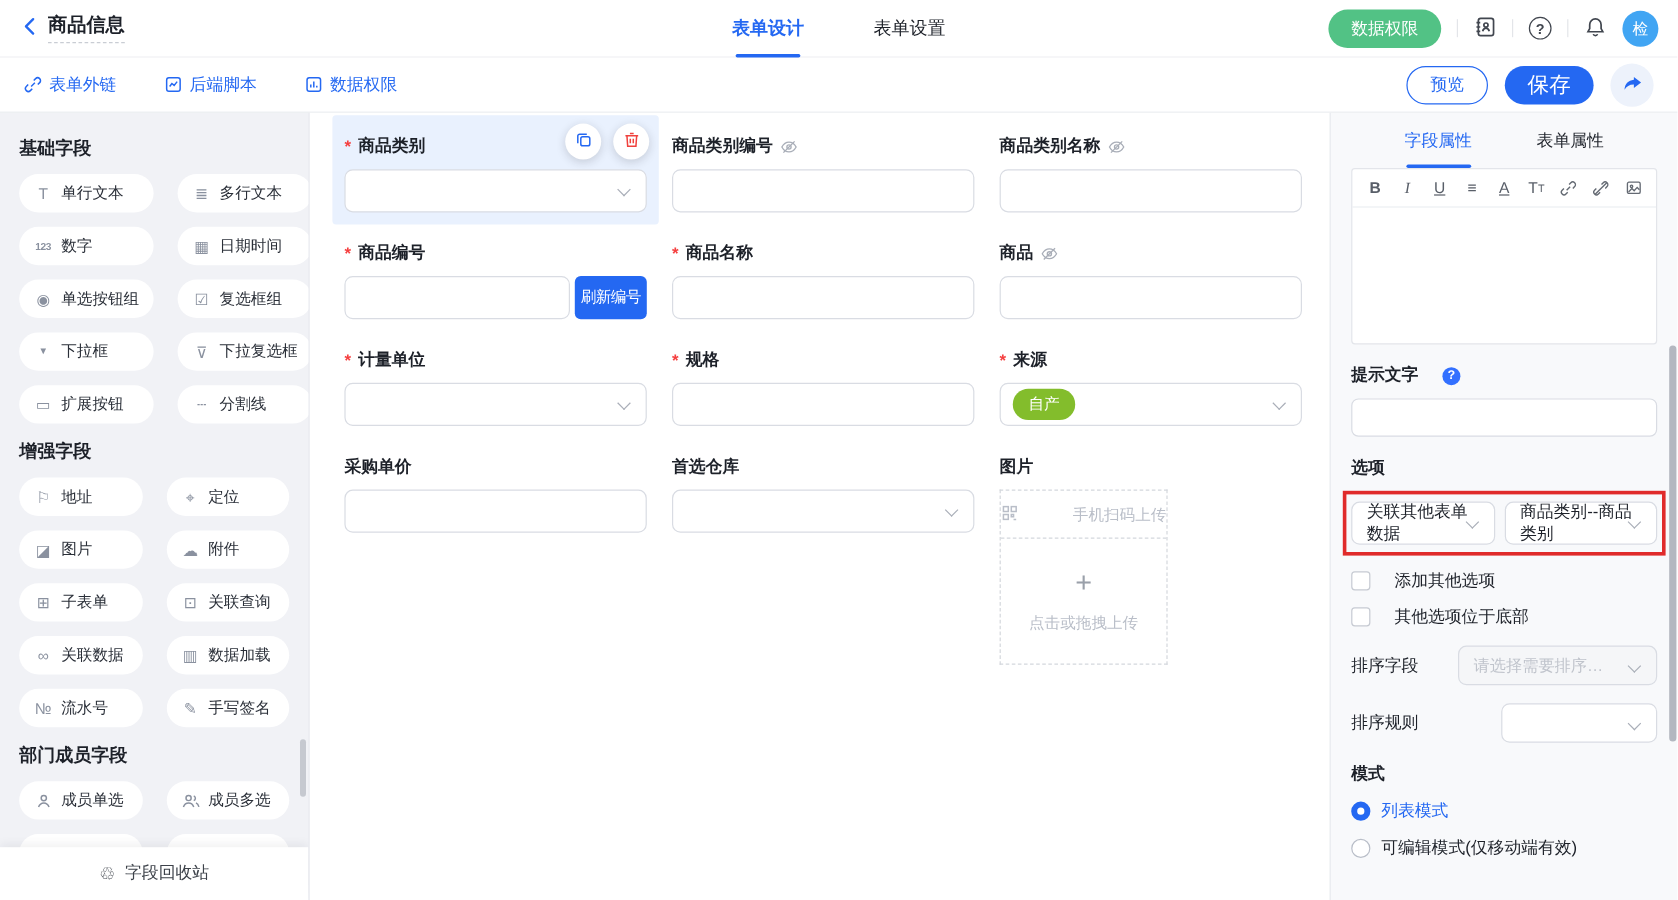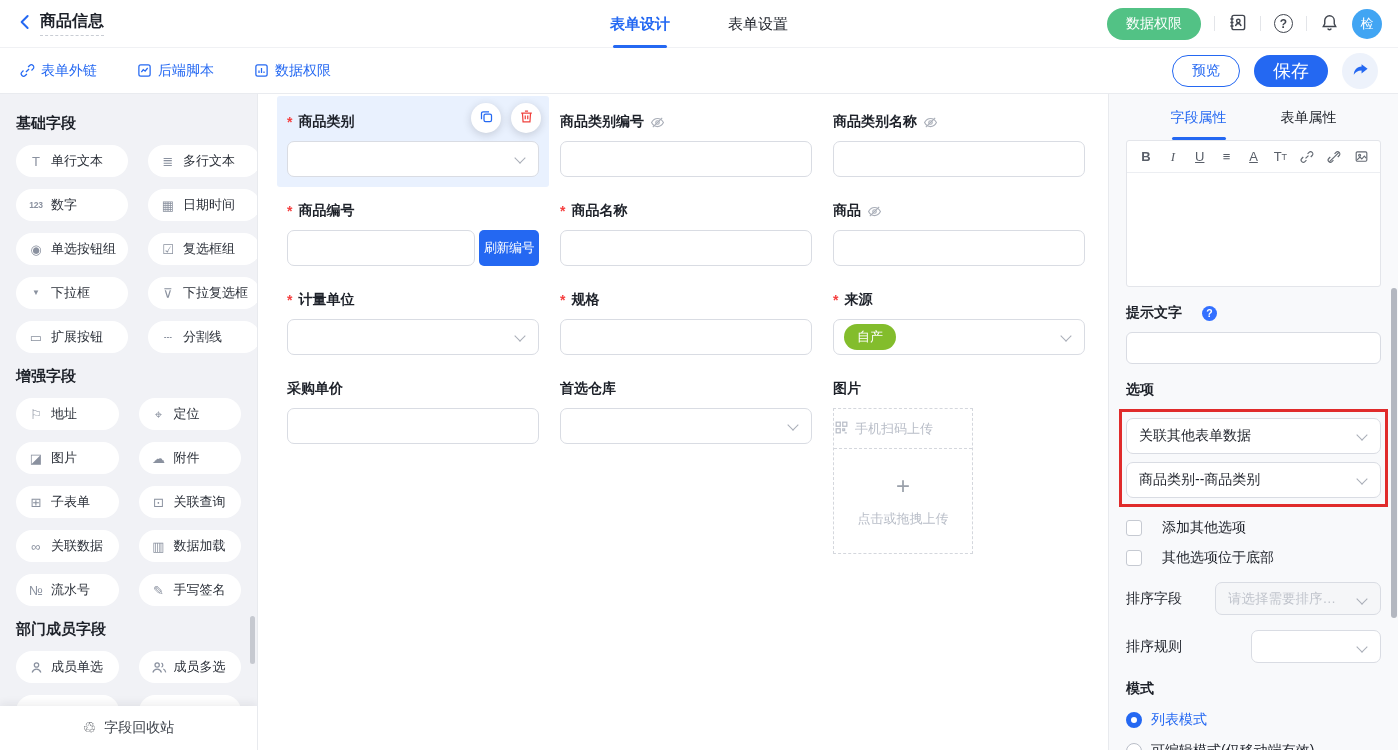--- a/index.html
+++ b/index.html
@@ -51,39 +51,39 @@
   .ctrl{margin-top:9px;height:36px;border:1px solid #d9dce3;border-radius:7px;background:#fff;position:relative;display:flex;align-items:center;padding:0 10px;cursor:pointer}
   .select::after{content:"";position:absolute;right:14px;top:12px;width:7px;height:7px;border-right:1.7px solid #a9aeb8;border-bottom:1.7px solid #a9aeb8;transform:rotate(45deg)}
   .field.selected{background:#e9f1fe;margin:-16px -10px -10px;padding:16px 10px 10px;border-radius:3px}
   .fab{position:absolute;top:7px;right:8px;display:flex}
   .circ{width:30px;height:30px;border-radius:50%;background:#fff;border:none;box-shadow:0 2px 8px rgba(31,35,41,.18);display:flex;align-items:center;justify-content:center;margin-left:10px}
   .input-group{display:flex;margin-top:9px}
   .input-group .inp{flex:1;margin-top:0;border-radius:7px;cursor:text}
   .btn-refresh{width:60px;height:36px;margin-left:4px;background:#2468f2;color:#fff;border:none;border-radius:5px;font-size:13px;padding:0;letter-spacing:-.5px}
   .tag{background:#83bd2c;color:#fff;font-size:13px;height:26px;padding:0 13px;border-radius:14px;display:flex;align-items:center}
   .upload{width:140px;margin-top:9px;border:1px dashed #d4d7dd;cursor:pointer}
-  .up-scan{height:40px;border-bottom:1px dashed #d4d7dd;display:flex;align-items:center;justify-content:flex-start;gap:6px;color:#b9bec8;font-size:13px}
+  .up-scan{height:40px;border-bottom:1px dashed #d4d7dd;display:flex;align-items:center;justify-content:space-between;gap:6px;color:#b9bec8;font-size:13px}
   .up-drop{height:104px;display:flex;flex-direction:column;align-items:center;justify-content:center;gap:12px;color:#b9bec8;font-size:13px}
   .plus{font-size:24px;color:#9aa0aa;line-height:1;font-weight:300}
   
   .panel{width:290px;flex:none;background:#f8f9fb;border-left:1px solid #e8eaee;overflow:hidden}
   .p-tabs{height:46px;display:flex;justify-content:center;gap:54px}
   .p-tab{font-size:14px;line-height:46px;cursor:pointer;position:relative}
   .p-tab.active{color:#2468f2;font-weight:400}
   .p-tab.active::after{content:"";position:absolute;left:50%;transform:translateX(-50%);bottom:0;width:54px;height:3px;border-radius:2px;background:#2468f2}
   .p-body{padding:0 17px}
   .editor{border:1px solid #e3e5ea;border-radius:3px;background:#fff}
   .rt-bar{height:32px;display:flex;align-items:center;justify-content:space-between;padding:0 9px;border-bottom:1px solid #eceef2;color:#585e68;font-size:13px}
   .rt-ic{width:20px;text-align:center;cursor:pointer;display:flex;align-items:center;justify-content:center}
   .rt-ic i{font-family:"Liberation Serif","DejaVu Serif",serif}
   .rt-area{height:113px;cursor:text}
   .p-label{font-size:14px;font-weight:600;margin:17px 0 10px;display:flex;align-items:center;gap:20px}
   .badge-q{width:15px;height:15px;border-radius:50%;background:#3370ff;color:#fff;font-size:10.5px;font-weight:700;display:flex;align-items:center;justify-content:center;cursor:pointer}
   .p-input{height:32px;border:1px solid #d9dce3;border-radius:6px;background:#fff;cursor:text}
-  .redbox{border:3px solid #e02b2b;margin:0 -7px;padding:6px 4px;display:flex;flex-direction:column;gap:8px}
+  .redbox{border:3px solid #e02b2b;margin:0 -7px;padding:6px 4px;display:flex;gap:8px}
   .p-select{height:36px;border:1px solid #d9dce3;border-radius:7px;background:#fff;position:relative;display:flex;align-items:center;padding:0 12px;font-size:14px;cursor:pointer}
   .p-select.sm{height:33px;font-size:13.5px}
   .p-select.disabled{background:#f5f6f8;color:#c0c4cc;cursor:not-allowed}
   .p-select .ph{color:#c0c4cc;overflow:hidden;white-space:nowrap;text-overflow:ellipsis;max-width:118px}
   .cb-row{display:flex;align-items:center;gap:20px;margin-top:12px;cursor:pointer}
   .cb{width:16px;height:16px;border:1px solid #c6cad2;border-radius:3px;background:#fff;flex:none}
   .sort-row{display:flex;align-items:center;margin-top:15px}
   .sort-row .p-select{margin-left:auto}
   .w166{width:166px}.w130{width:130px}
   .mode-row{display:flex;align-items:center;gap:9px;margin-top:13px;cursor:pointer}

